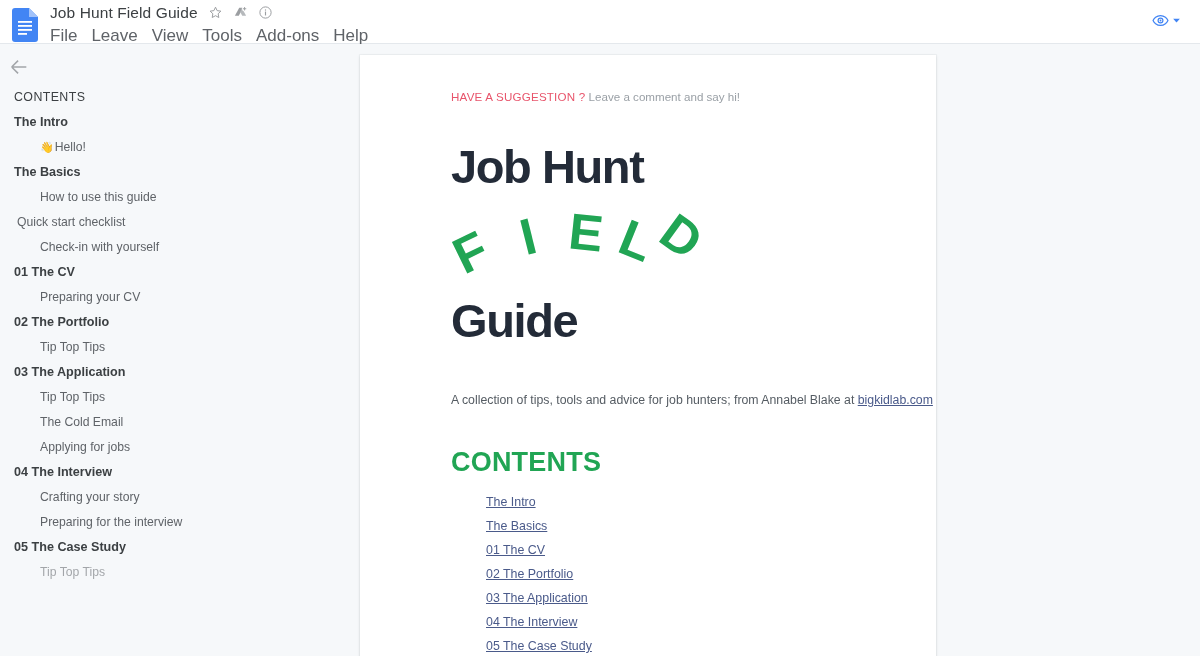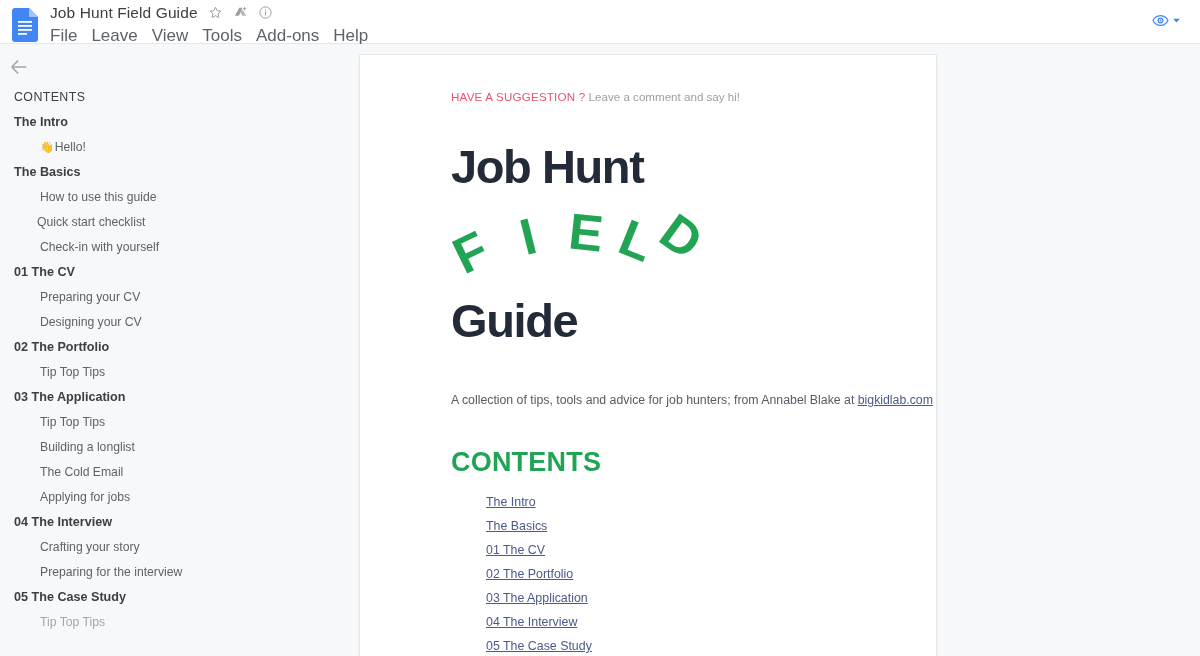--- a/index.html
+++ b/index.html
@@ -66,21 +66,21 @@
     font-size: 12.4px; color: #3c4043; letter-spacing: .4px;
   }
   .outline { margin-top: 6px; }
   .o-item {
     font-size: 12.2px; line-height: 15px;
     color: #5f6368; padding: 5px 8px 5px 0;
     white-space: nowrap; overflow: hidden; text-overflow: ellipsis;
   }
   .o-item.lvl0 { padding-left: 14px; color: #3c4043; font-weight: bold; font-size: 12.6px; }
   .o-item.lvl1 { padding-left: 40px; }
-  .o-item.lvl2 { padding-left: 37px; }
+  .o-item.lvl2 { padding-left: 17px; }
   .o-emoji { font-size: 11px; margin-right: 1px; }
 
   
   .fade-1 { opacity: .55; }
 
   
   .canvas {
     position: absolute; left: 200px; top: 44px;
     width: 1000px; height: 612px;
     background: #f6f8fa; overflow: hidden;
@@ -199,26 +199,24 @@
   <div class="contents-label">CONTENTS</div>
   <div class="outline" id="outline-list">
       <div class="o-item lvl0"><span>The Intro</span></div>
       <div class="o-item lvl1"><span class="o-emoji">👋</span><span>Hello!</span></div>
       <div class="o-item lvl0"><span>The Basics</span></div>
       <div class="o-item lvl1"><span>How to use this guide</span></div>
       <div class="o-item lvl2"><span>Quick start checklist</span></div>
       <div class="o-item lvl1"><span>Check-in with yourself</span></div>
       <div class="o-item lvl0"><span>01 The CV</span></div>
       <div class="o-item lvl1"><span>Preparing your CV</span></div>
-      <div class="o-item lvl1"><span>Designing your CV</span></div>
       <div class="o-item lvl0"><span>02 The Portfolio</span></div>
       <div class="o-item lvl1"><span>Tip Top Tips</span></div>
       <div class="o-item lvl0"><span>03 The Application</span></div>
       <div class="o-item lvl1"><span>Tip Top Tips</span></div>
-      <div class="o-item lvl1"><span>Building a longlist</span></div>
       <div class="o-item lvl1"><span>The Cold Email</span></div>
       <div class="o-item lvl1"><span>Applying for jobs</span></div>
       <div class="o-item lvl0"><span>04 The Interview</span></div>
       <div class="o-item lvl1"><span>Crafting your story</span></div>
       <div class="o-item lvl1"><span>Preparing for the interview</span></div>
       <div class="o-item lvl0"><span>05 The Case Study</span></div>
       <div class="o-item lvl1 fade-1"><span>Tip Top Tips</span></div>
     </div>
 </div>
 

